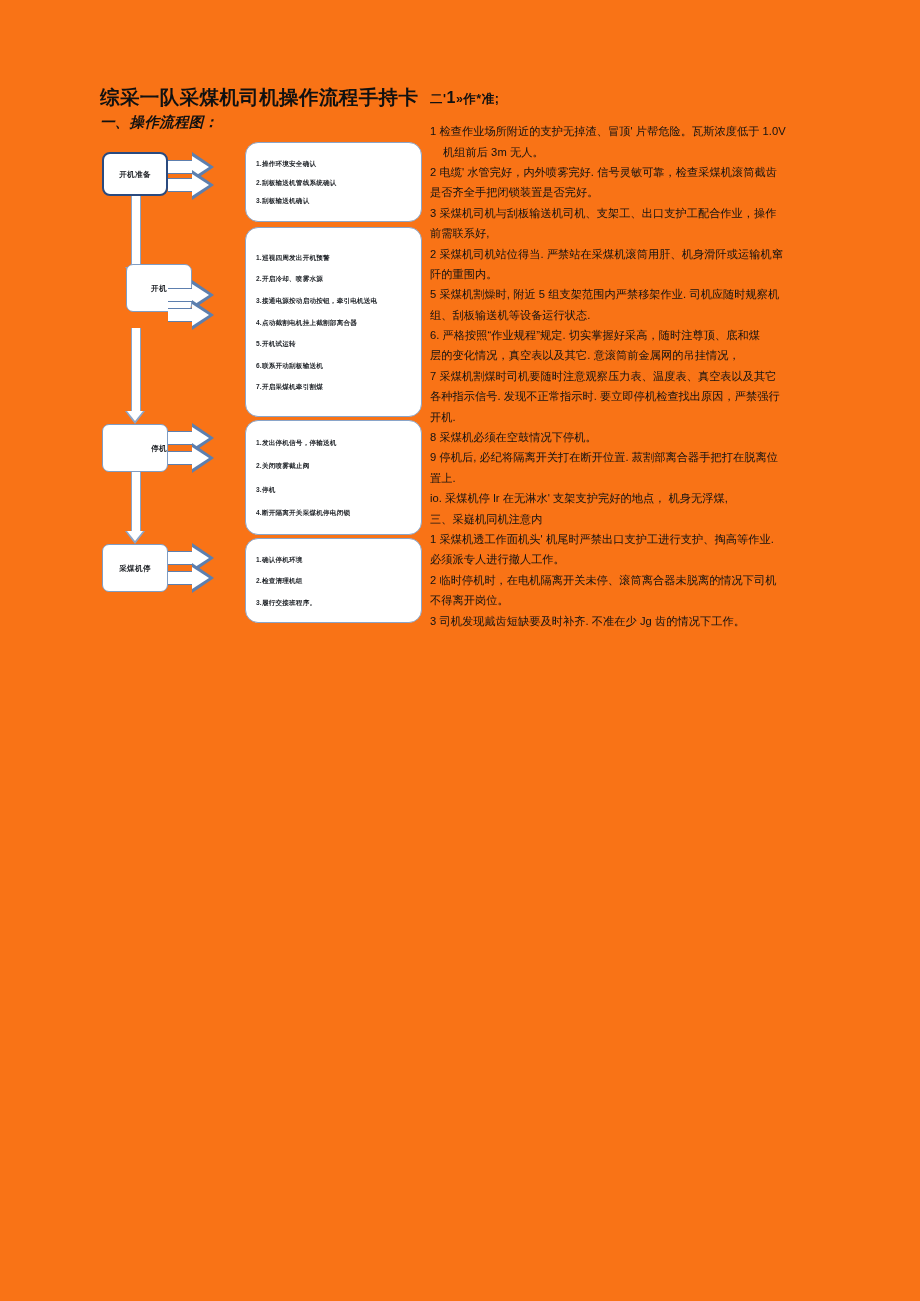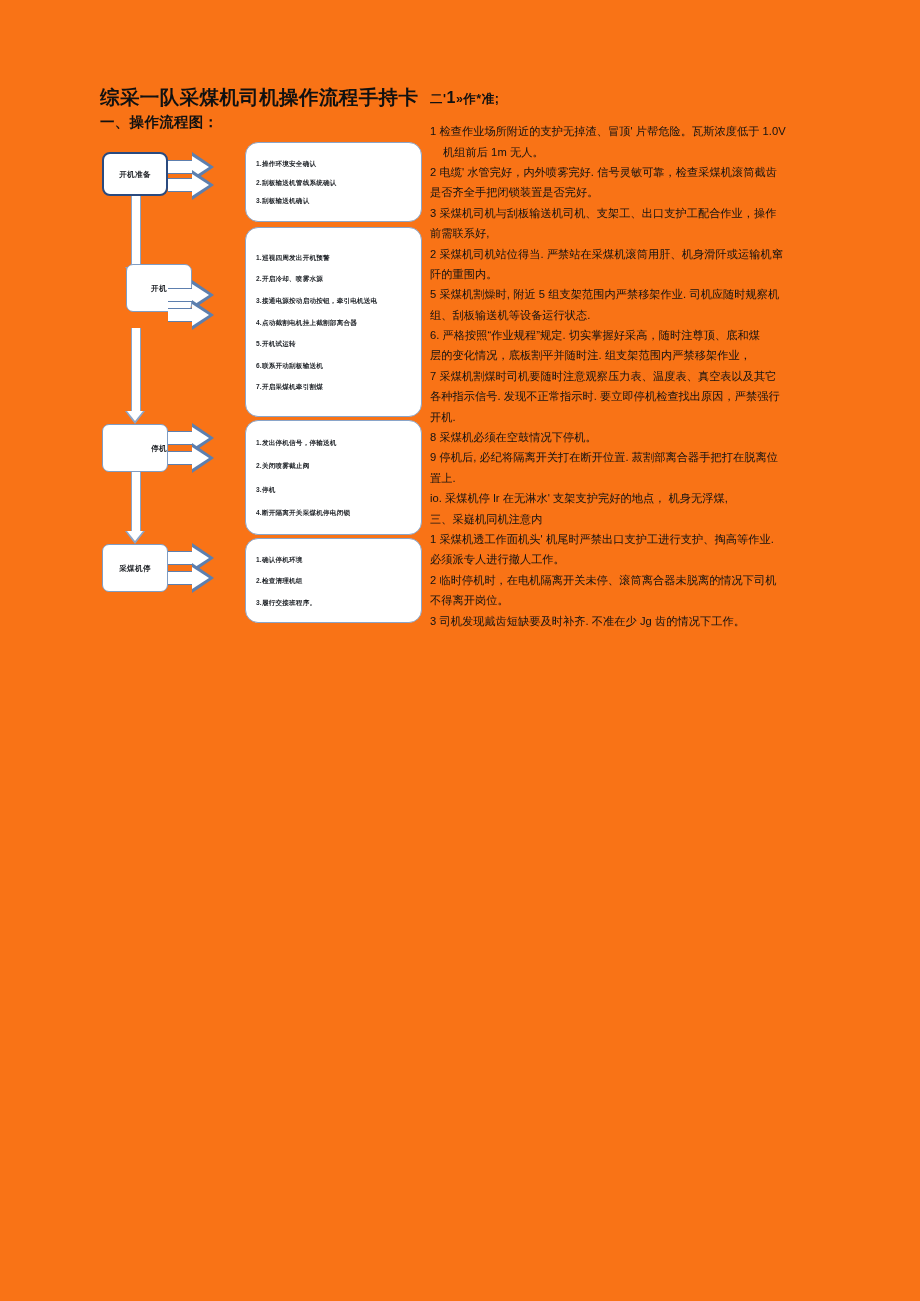--- a/index.html
+++ b/index.html
@@ -42,20 +42,21 @@
     line-height: 1.2;
     white-space: nowrap;
   }
 
   .section-head {
     font-size: 14.5px;
     font-weight: 700;
     color: #111;
     margin-top: 4px;
     letter-spacing: 0.3px;
+    font-style: italic;
   }
 
   
   .flow {
     position: relative;
     width: 322px;
     height: 495px;
     margin-top: 2px;
   }
 
@@ -333,31 +334,31 @@
   </div>
 
   <div class="right-col">
 
     <div class="r-head">
       <span>二</span><span>'</span><span class="big">1</span><span>»作*准;</span>
     </div>
 
     <div>
       <div class="r-line">1 检查作业场所附近的支护无掉渣、冒顶' 片帮危险。瓦斯浓度低于 1.0V</div>
-      <div class="r-line indent">机组前后 1m 无人。</div>
+      <div class="r-line indent">机组前后 3m 无人。</div>
       <div class="r-line">2 电缆' 水管完好，内外喷雾完好. 信号灵敏可靠，检查采煤机滚筒截齿</div>
       <div class="r-line">是否齐全手把闭锁装置是否完好。</div>
       <div class="r-line">3 采煤机司机与刮板输送机司机、支架工、出口支护工配合作业，操作</div>
       <div class="r-line">前需联系好,</div>
       <div class="r-line">2 采煤机司机站位得当. 严禁站在采煤机滚筒用肝、机身滑阡或运输机窜</div>
       <div class="r-line">阡的重围内。</div>
       <div class="r-line">5 采煤机割燥时, 附近 5 组支架范围内严禁移架作业. 司机应随时规察机</div>
       <div class="r-line">组、刮板输送机等设备运行状态.</div>
       <div class="r-line">6. 严格按照“作业规程”规定. 切实掌握好采高，随时注尊顶、底和煤</div>
-      <div class="r-line">层的变化情况，底板割平并随时注. 组支架范围内严禁移架作业，</div>
+      <div class="r-line">层的变化情况，真空表以及其它. 意滚筒前金属网的吊挂情况，</div>
       <div class="r-line">7 采煤机割煤时司机要随时注意观察压力表、温度表、真空表以及其它</div>
       <div class="r-line">各种指示信号. 发现不正常指示时. 要立即停机检查找出原因，严禁强行</div>
       <div class="r-line">开机.</div>
       <div class="r-line">8 采煤机必须在空鼓情况下停机。</div>
       <div class="r-line">9 停机后, 必纪将隔离开关打在断开位置. 菽割部离合器手把打在脱离位</div>
       <div class="r-line">置上.</div>
       <div class="r-line">io. 采煤机停 lr 在无淋水' 支架支护完好的地点， 机身无浮煤,</div>
       <div class="r-line">三、采嶷机同机注意内</div>
       <div class="r-line">1 采煤机透工作面机头' 机尾时严禁出口支护工进行支护、掏高等作业.</div>
       <div class="r-line">必须派专人进行撤人工作。</div>

